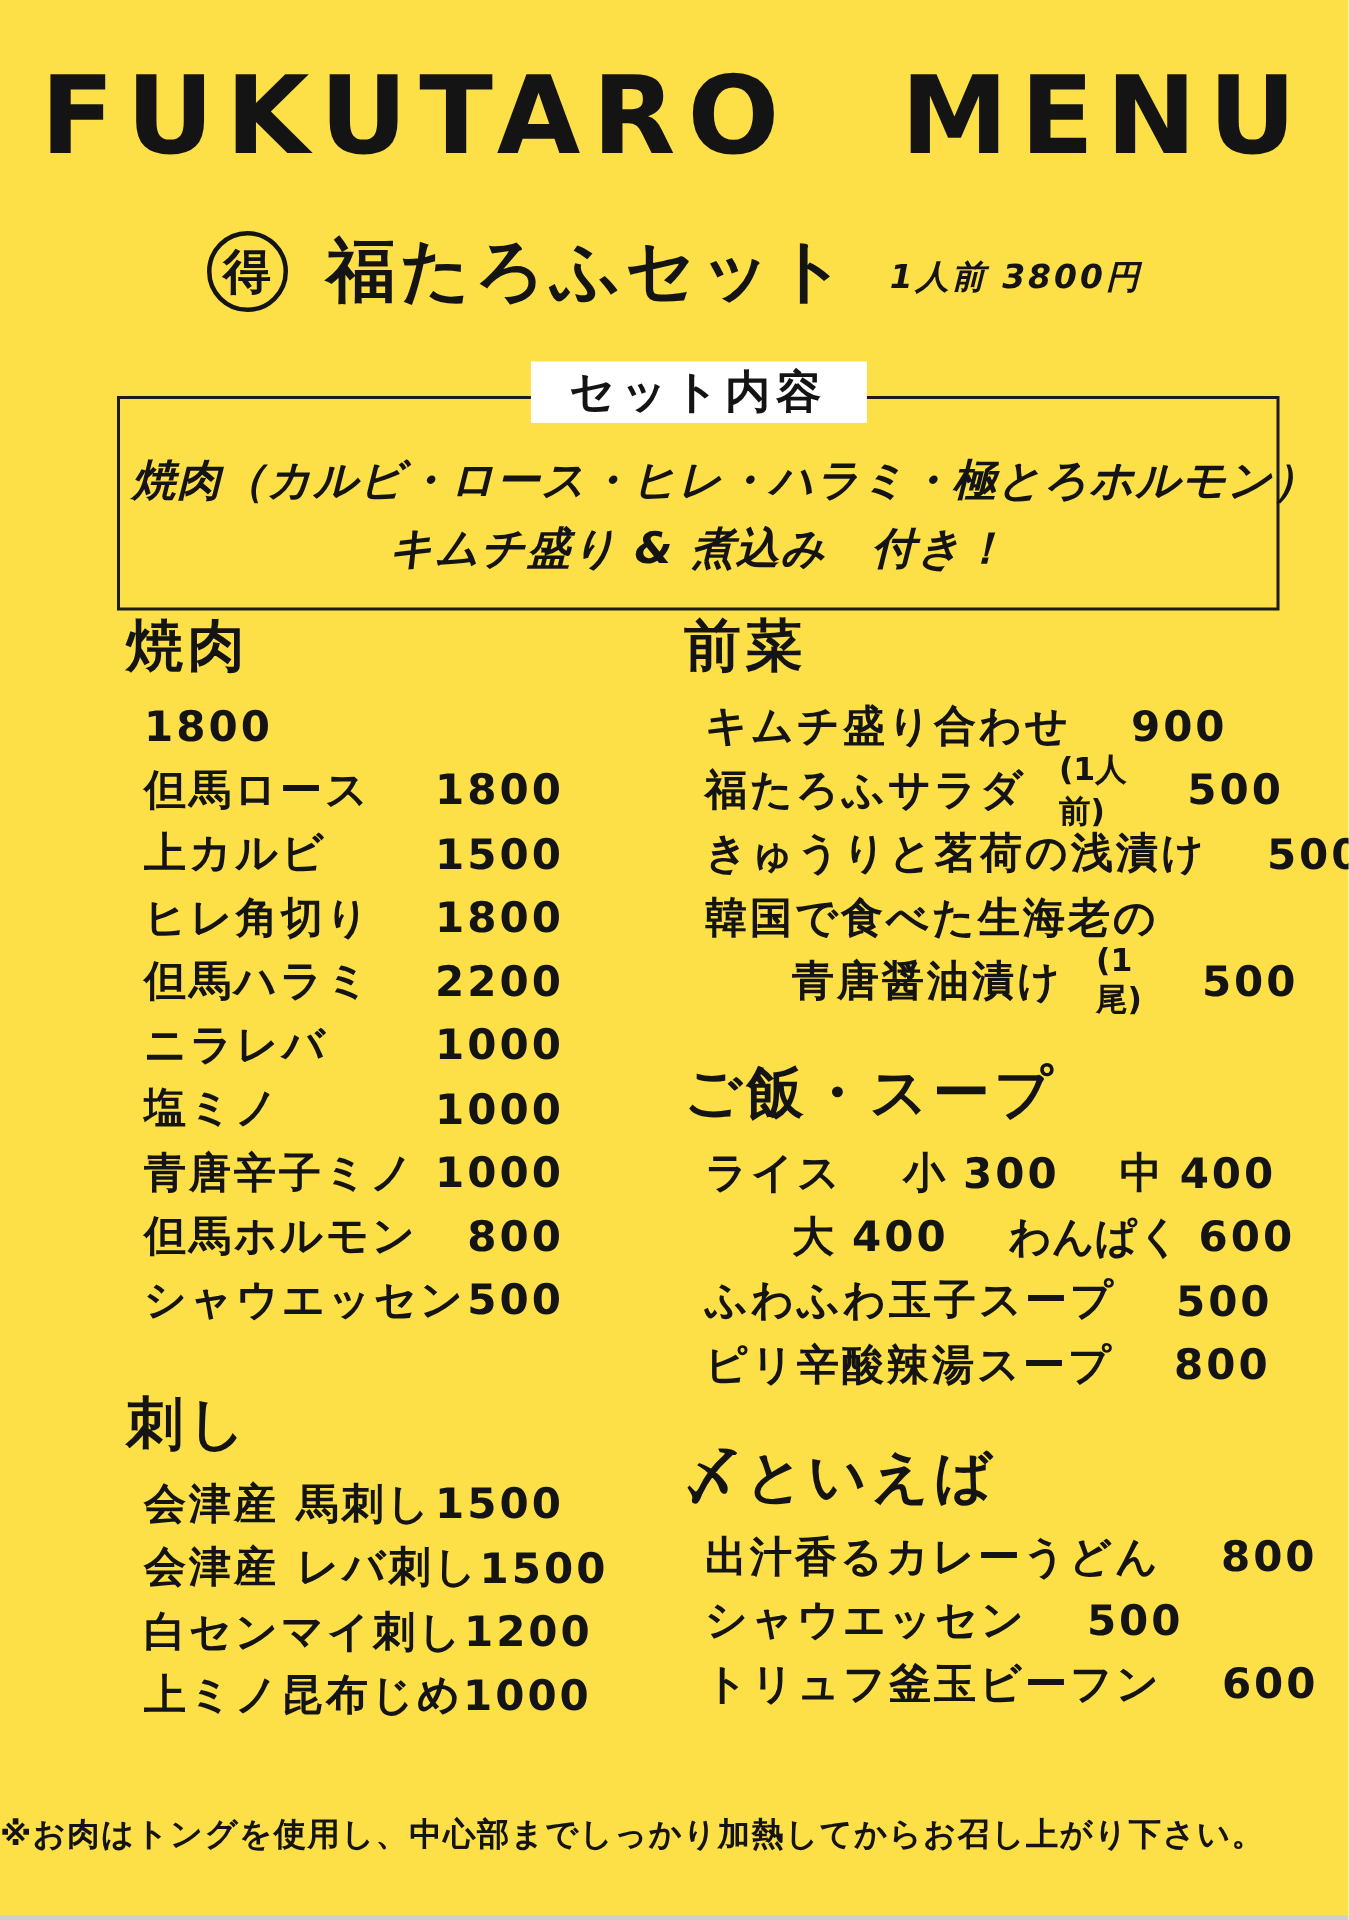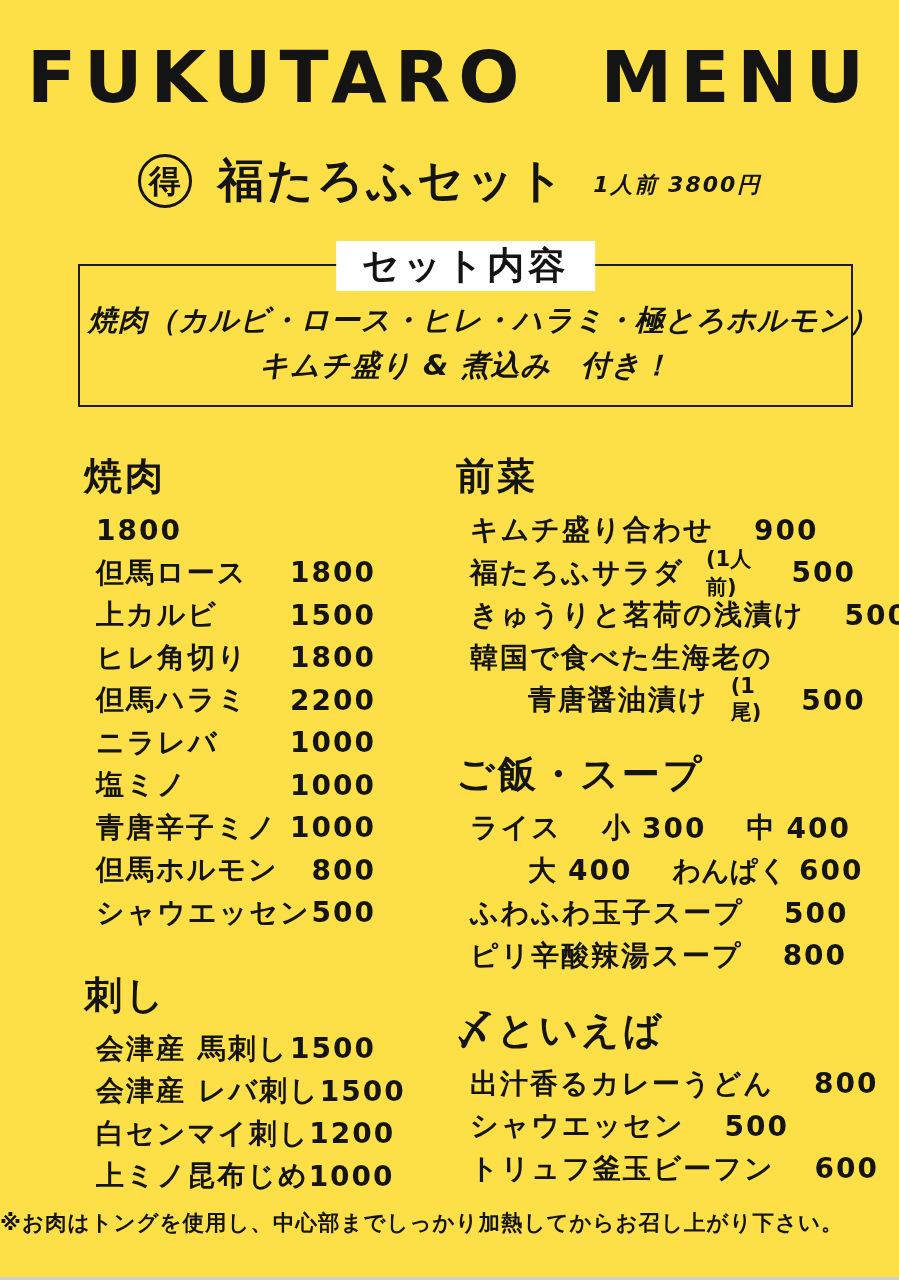--- a/index.html
+++ b/index.html
@@ -57,38 +57,37 @@
     border: 2px solid #1c1c1c;
     padding: 32px 8px 18px;
     text-align: center;
   }
   .set-box-heading {
     position: absolute;
     top: -25px; left: 50%;
     transform: translateX(-50%);
     background: #ffffff;
     padding: 0 26px;
-    font-size: 37px;
+    font-size: 30px;
     font-weight: 700;
     letter-spacing: 4px;
     white-space: nowrap;
   }
   .set-box-line {
     font-size: 29px;
     font-weight: 600;
     letter-spacing: 1px;
     line-height: 1.55;
     white-space: nowrap;
     font-style: italic;
   }
 
   
   .menu {
     display: flex;
-    margin-top: 46px;
     padding-left: 84px;
     gap: 80px;
   }
   .col-left  { width: 292px; flex: none; }
   .col-right { width: 400px; flex: none; }
 
   .section-heading {
     margin: 0 0 8px 0;
     font-size: 38px;
     font-weight: 700;

